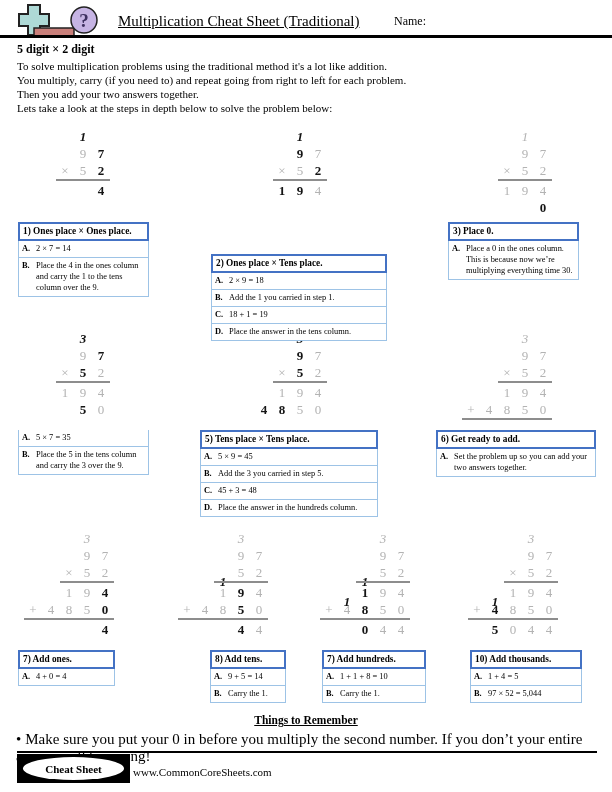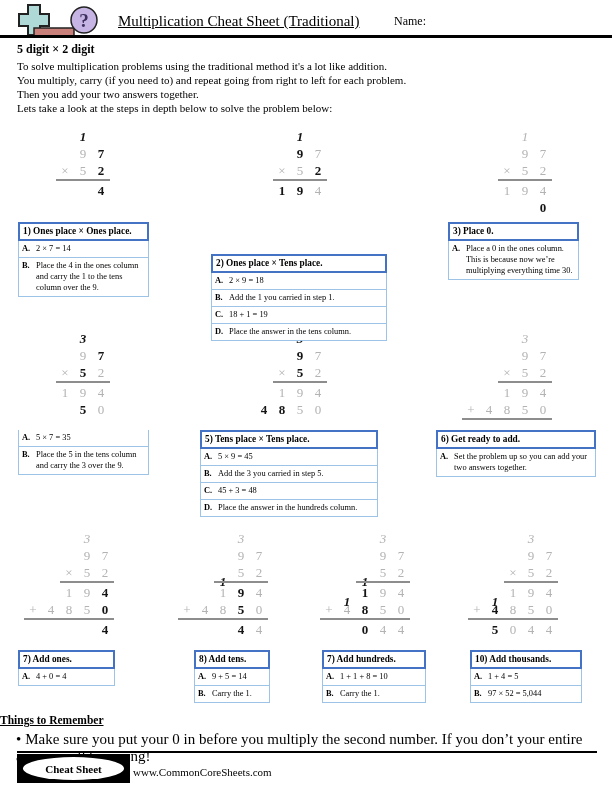--- a/index.html
+++ b/index.html
@@ -19,21 +19,21 @@
   .cg{color:#b3b3b3;font-style:italic;}
   .cm{color:#141414;font-style:italic;font-weight:bold;transform:translateY(9px);}
   .mline{position:absolute;height:2px;background:#8d8d8d;}
   .step-box{position:absolute;background:#fff;}
   .step-title{border:2px solid #4472c4;background:#fff;font-weight:bold;font-size:9.3px;
               padding:2px 3px;line-height:11px;}
   .step-row{border:1px solid #9dc3e6;border-top:none;padding:2px 3px 3px 3px;display:flex;
             font-size:8.4px;line-height:11px;}
   .step-label{font-weight:bold;flex:0 0 14px;}
   .step-text{flex:1;}
-  .remember-title{position:absolute;left:0;top:714px;width:612px;
+  .remember-title{position:absolute;left:0;top:714px;width:612px;text-align:center;
                   font-weight:bold;text-decoration:underline;font-size:11.5px;}
   .bullet{position:absolute;left:16px;top:731px;width:585px;font-size:15px;}
   .bdot{margin-right:4px;}
   .rule-bottom{position:absolute;left:17px;top:751px;width:580px;height:2px;background:#000;}
   .badge{position:absolute;left:17px;top:754px;width:113px;height:29px;background:#000;
          display:flex;align-items:center;justify-content:center;}
   .badge-ellipse{width:101px;height:23px;background:#fff;border-radius:50%;display:flex;
                  align-items:center;justify-content:center;font-weight:bold;font-size:11px;}
   .url{position:absolute;left:133px;top:766px;font-size:11px;}
 </style>
@@ -306,21 +306,21 @@
           <span class="step-text">Set the problem up so you can add your two answers together.</span>
         </div>
       </div>
       <div class="step-box" style="left: 18px; top: 650px; width: 97px;">
         <div class="step-title">7) Add ones.</div>
         <div class="step-row">
           <span class="step-label">A.</span>
           <span class="step-text">4 + 0 = 4</span>
         </div>
       </div>
-      <div class="step-box" style="left: 170px; top: 650px; width: 76px; padding-left: 24px;">
+      <div class="step-box" style="left: 186px; top: 650px; width: 76px; padding-left: 24px;">
         <div class="step-title">8) Add tens.</div>
         <div class="step-row">
           <span class="step-label">A.</span>
           <span class="step-text">9 + 5 = 14</span>
         </div>
         <div class="step-row">
           <span class="step-label">B.</span>
           <span class="step-text">Carry the 1.</span>
         </div>
       </div>

